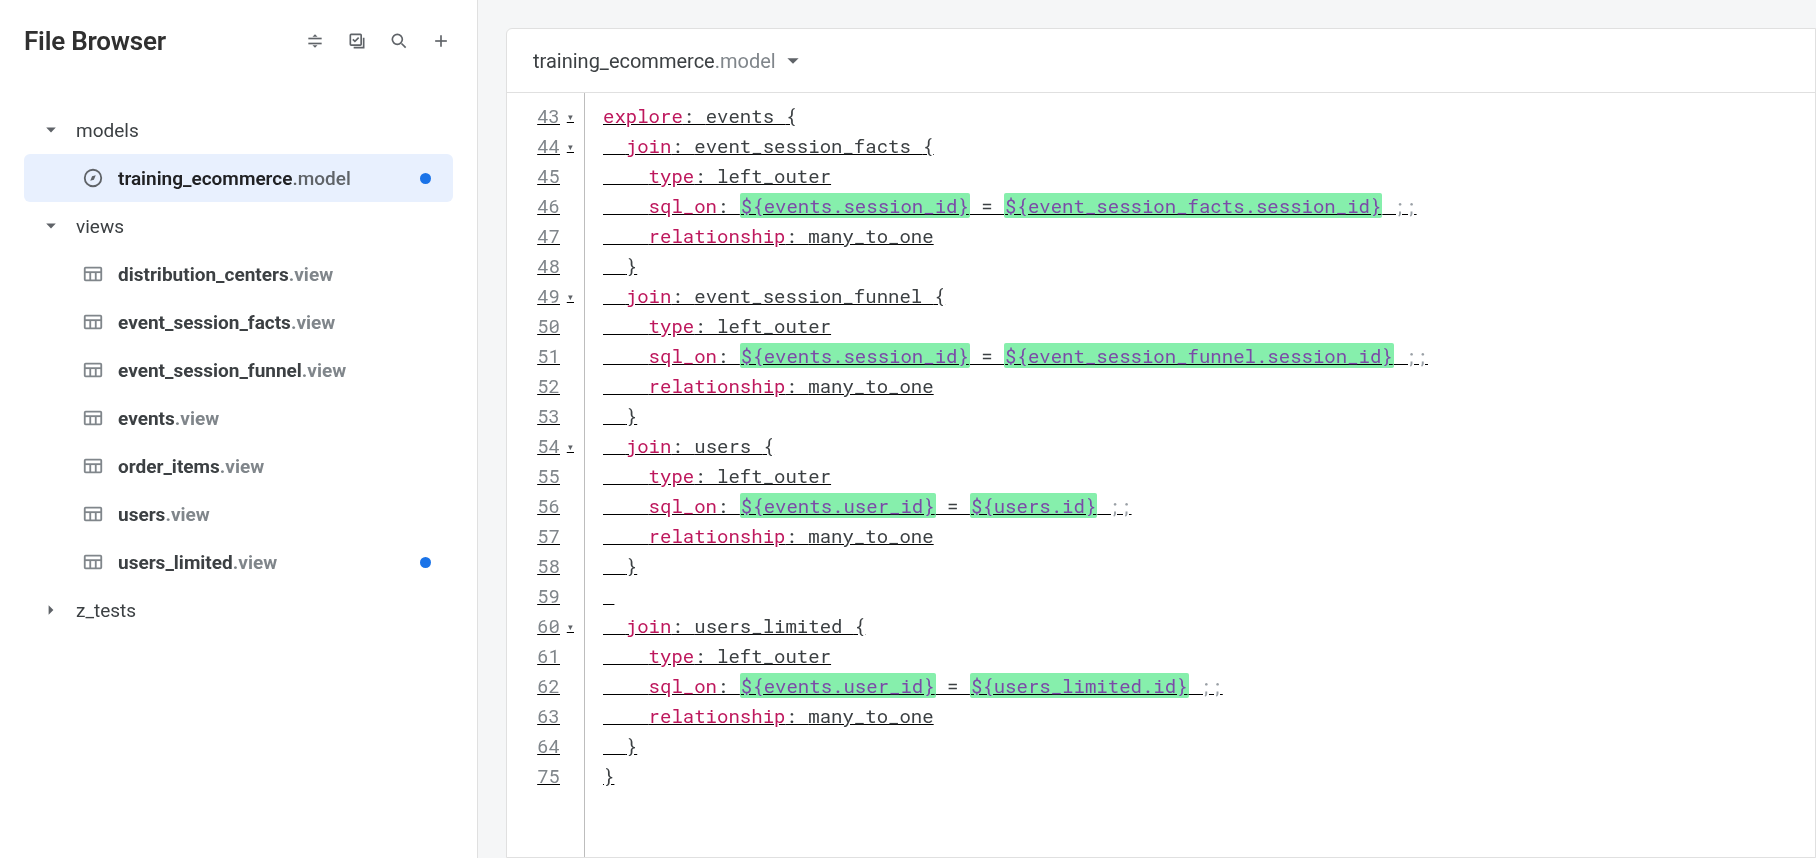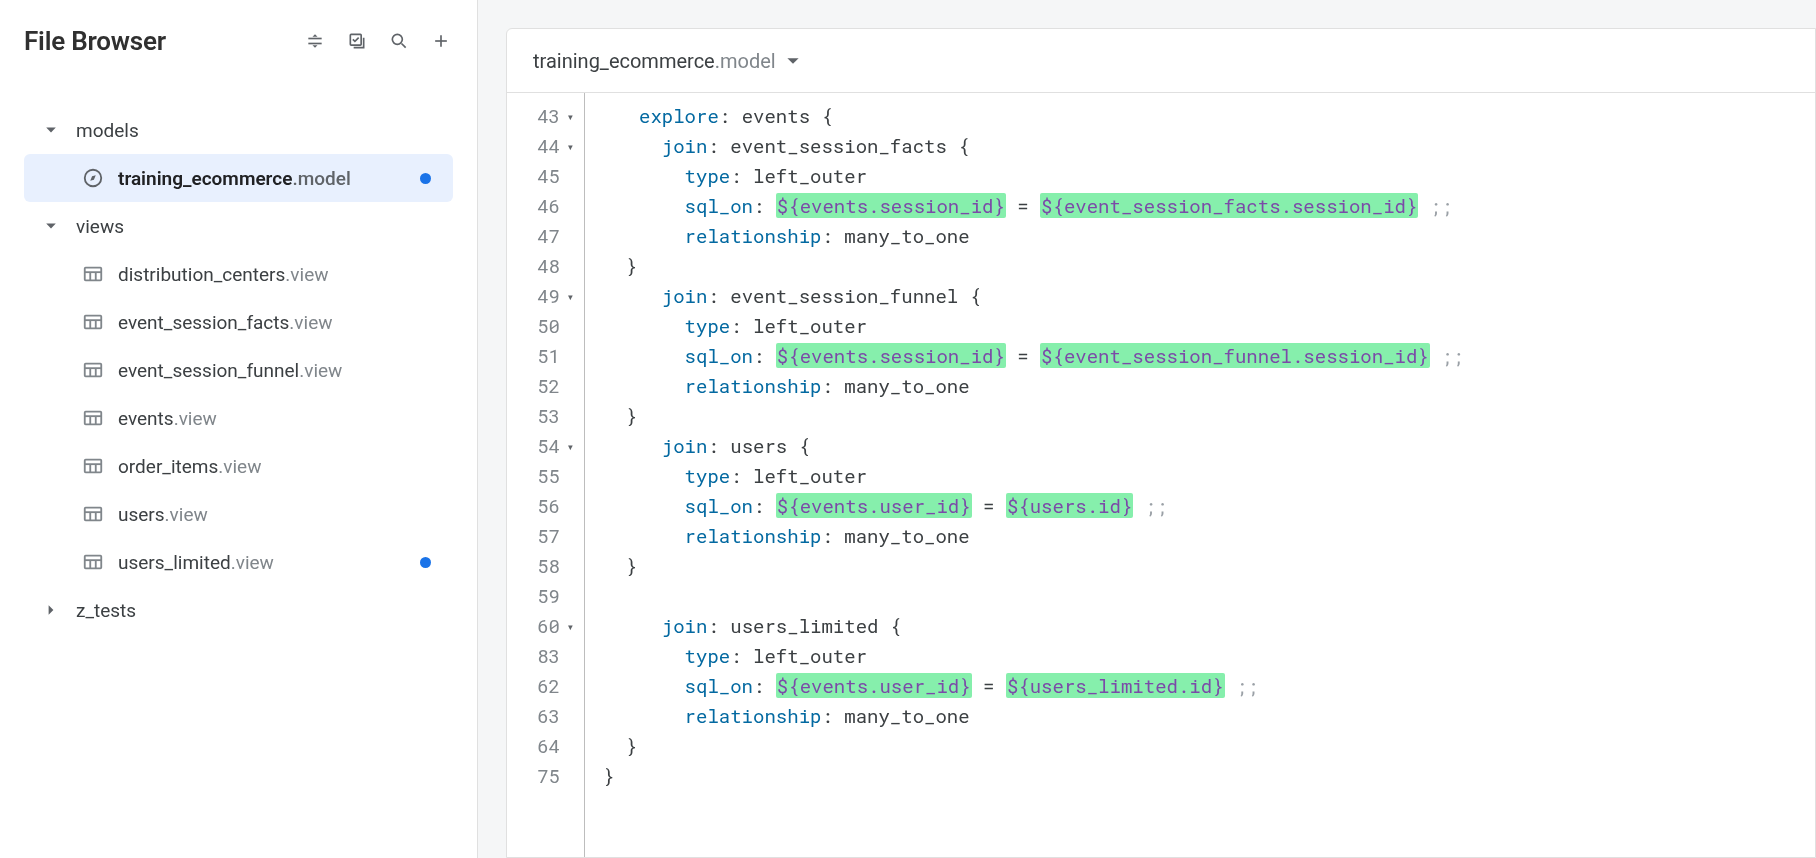--- a/index.html
+++ b/index.html
@@ -56,21 +56,21 @@
   }
   .tree-folder-row { padding-left: 20px; gap: 18px; }
   .tree-file-row { padding-left: 58px; gap: 14px; }
   .tree-caret {
     width: 14px;
     display: inline-flex;
     justify-content: center;
     color: #5f6368;
   }
   .folder-label { color: #3c4043; }
-  .file-name { color: #3c4043; }
+  .file-name { color: #3c4043; font-weight: bold; }
   .file-name .ext { color: #80868b; }
   .file-row-active {
     background: #e8f0fe !important;
   }
   .file-row-active .file-name { font-weight: 600; color: #202124; }
   .file-row-active .ext { color: #5f6368; font-weight: 500; }
   .dot-indicator {
     width: 11px; height: 11px; border-radius: 50%; background: #1a73e8;
     margin-left: auto; margin-right: 22px;
   }
@@ -104,39 +104,40 @@
   }
   .tab-name .ext { color: #80868b; }
   .tab-caret { color: #5f6368; }
   .code-area {
     flex: 1;
     display: flex;
     font-family: "Roboto Mono", Menlo, Consolas, monospace;
     font-size: 19px;
     line-height: 30px;
     overflow: hidden;
+    text-decoration: underline;
   }
   .gutter {
     width: 78px;
     text-align: right;
     color: #80868b;
     padding: 8px 6px 0 0;
     user-select: none;
     border-right: 1px solid #bdbdbd;
     background: #ffffff;
   }
   .gutter-line { height: 30px; display:flex; justify-content:flex-end; align-items:center; gap:4px; padding-right:4px;}
   .fold-caret { font-size: 12px; color: #5f6368; width:10px; display:inline-block;}
   .code {
     padding: 8px 0 0 18px;
     white-space: pre;
     color: #3c4043;
   }
   .code-line { height: 30px; }
-  .kw { color: #0369a1; margin-left: 36px; }      
+  .kw { color: #be185d; }      
   .val { color: #3c4043; }
   .subst { color: #7b4aa8; background: #86efac; border-radius:2px; padding:0 1px;}
   .op { color: #3c4043; }
   .dsemi { color: #9aa0a6; }
   .brace { color: #3c4043; }
 </style>
 </head>
 <body>
 
 <div class="sidebar">
@@ -376,21 +377,21 @@
           </div>
           <div class="gutter-line">
             <span>59</span>
             <span class="fold-caret"></span>
           </div>
           <div class="gutter-line">
             <span>60</span>
             <span class="fold-caret">▾</span>
           </div>
           <div class="gutter-line">
-            <span>83</span>
+            <span>61</span>
             <span class="fold-caret"></span>
           </div>
           <div class="gutter-line">
             <span>62</span>
             <span class="fold-caret"></span>
           </div>
           <div class="gutter-line">
             <span>63</span>
             <span class="fold-caret"></span>
           </div>

